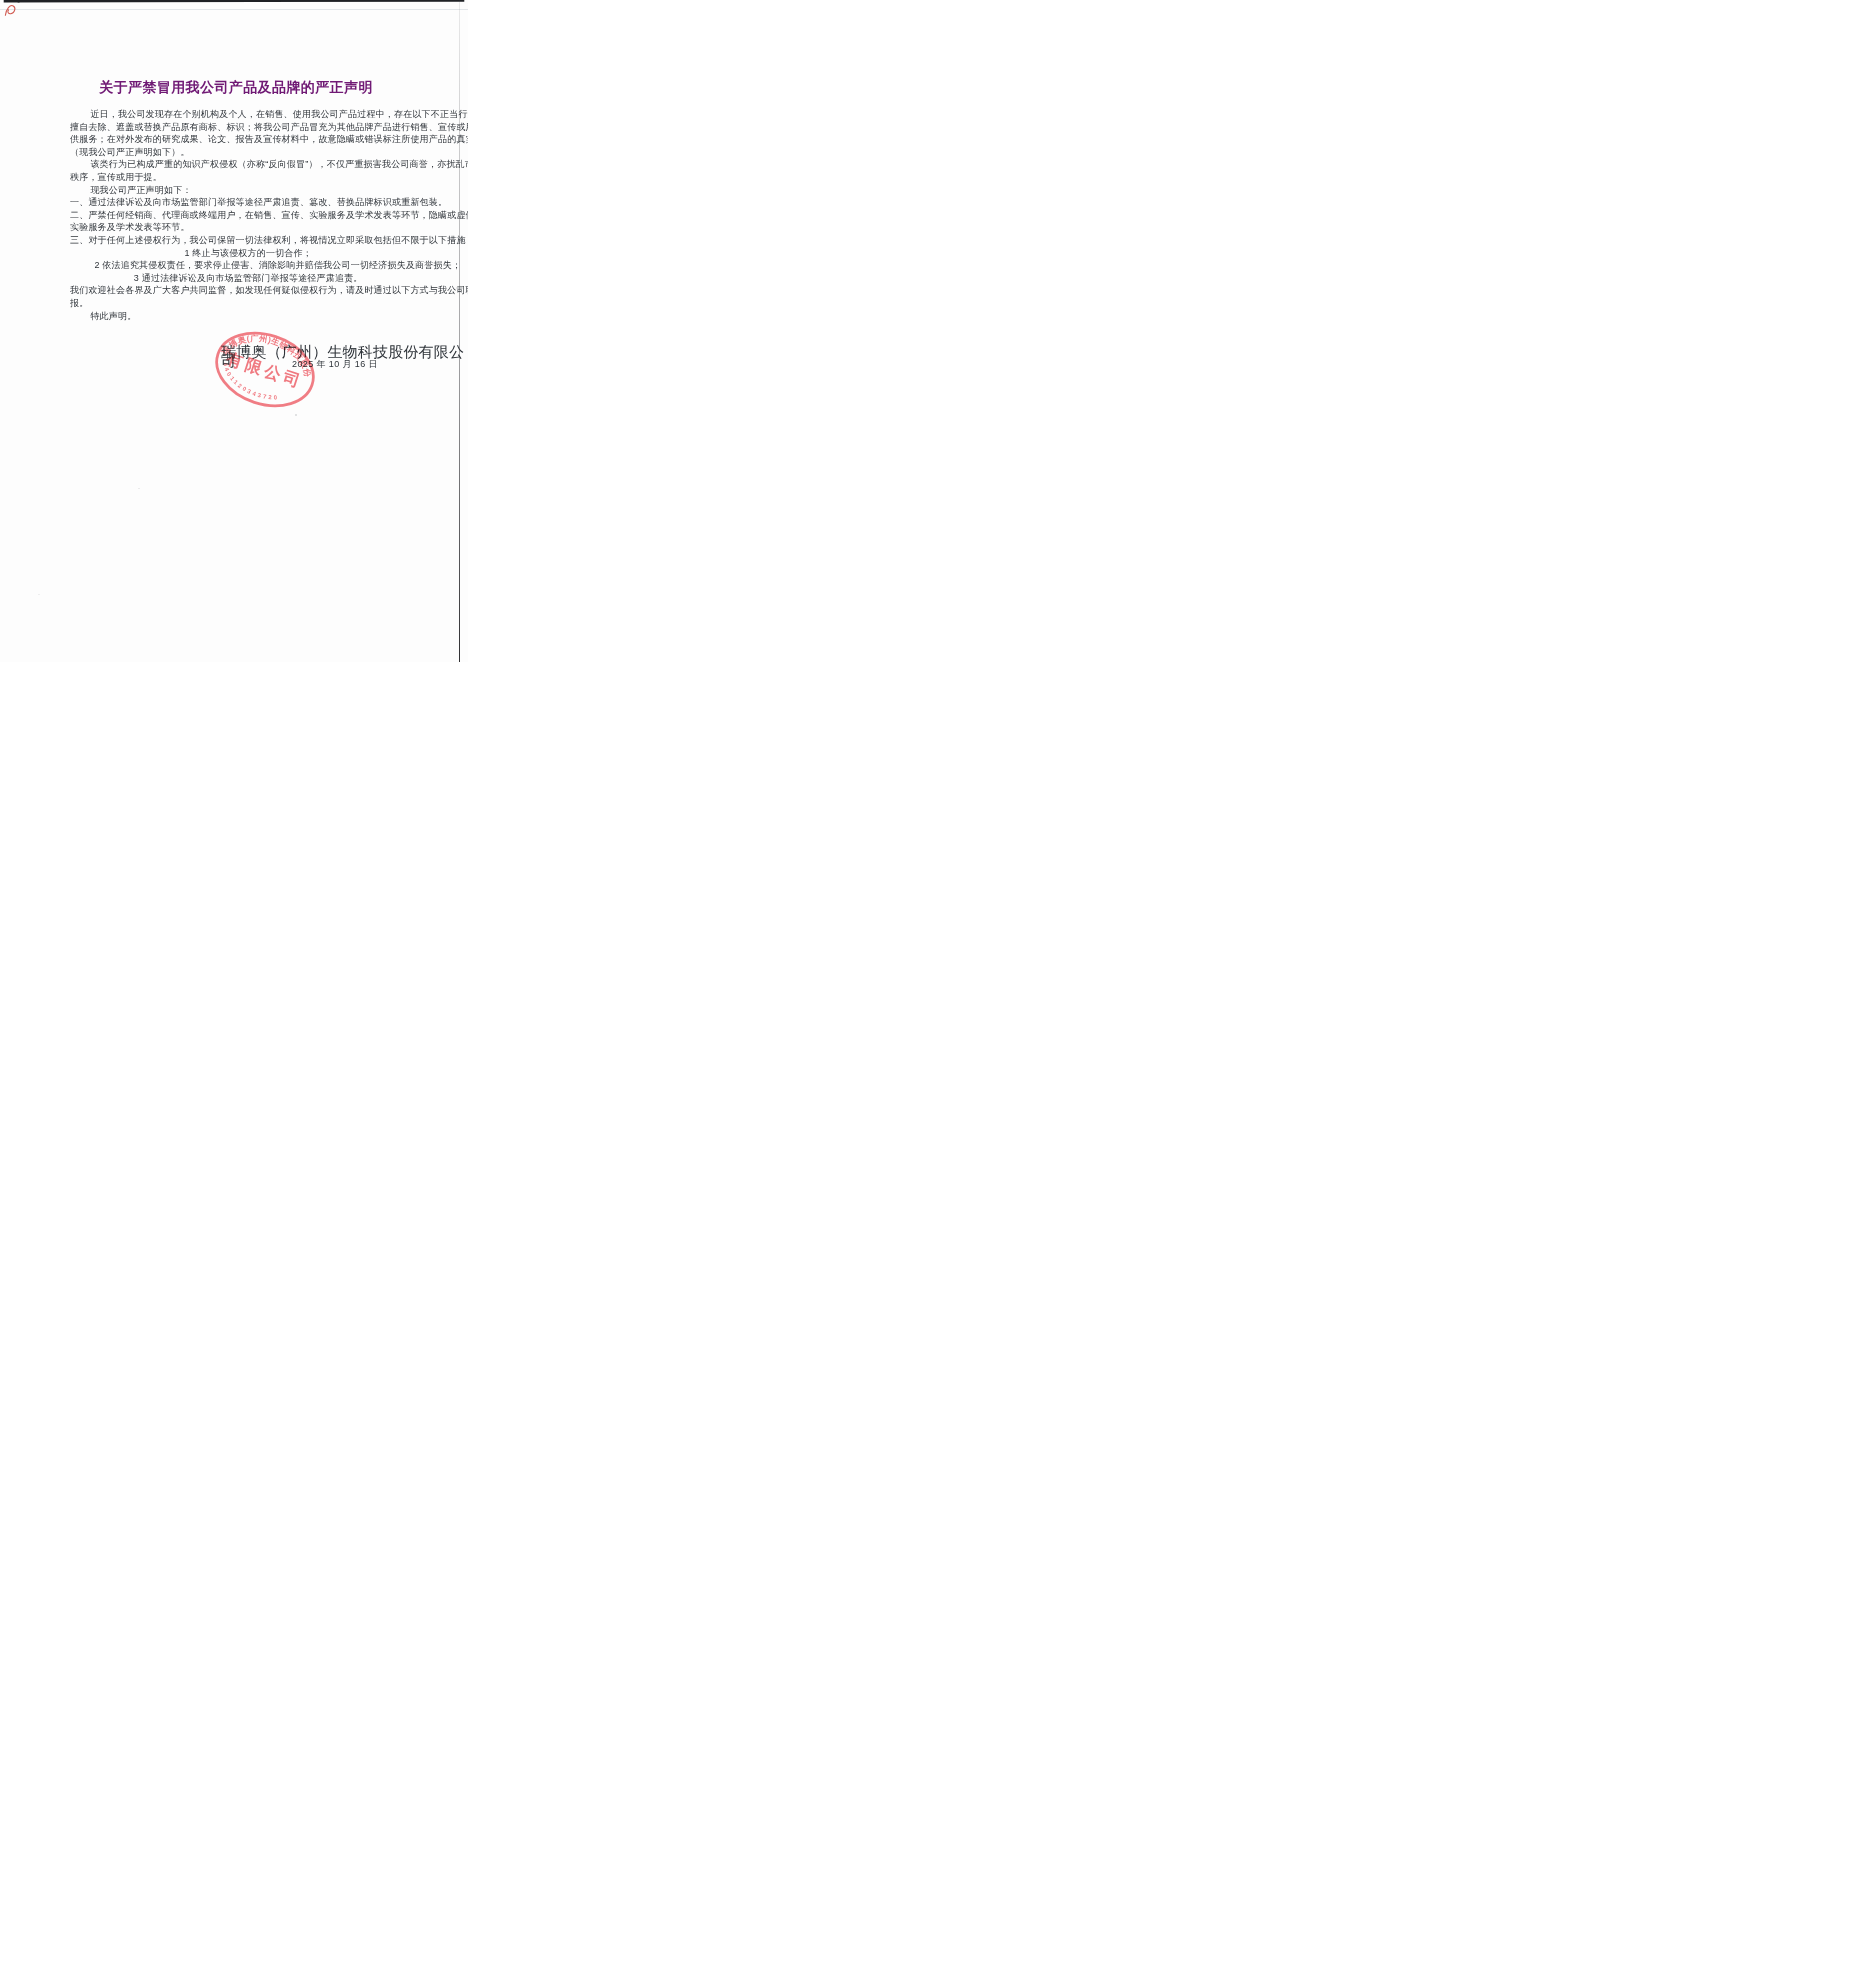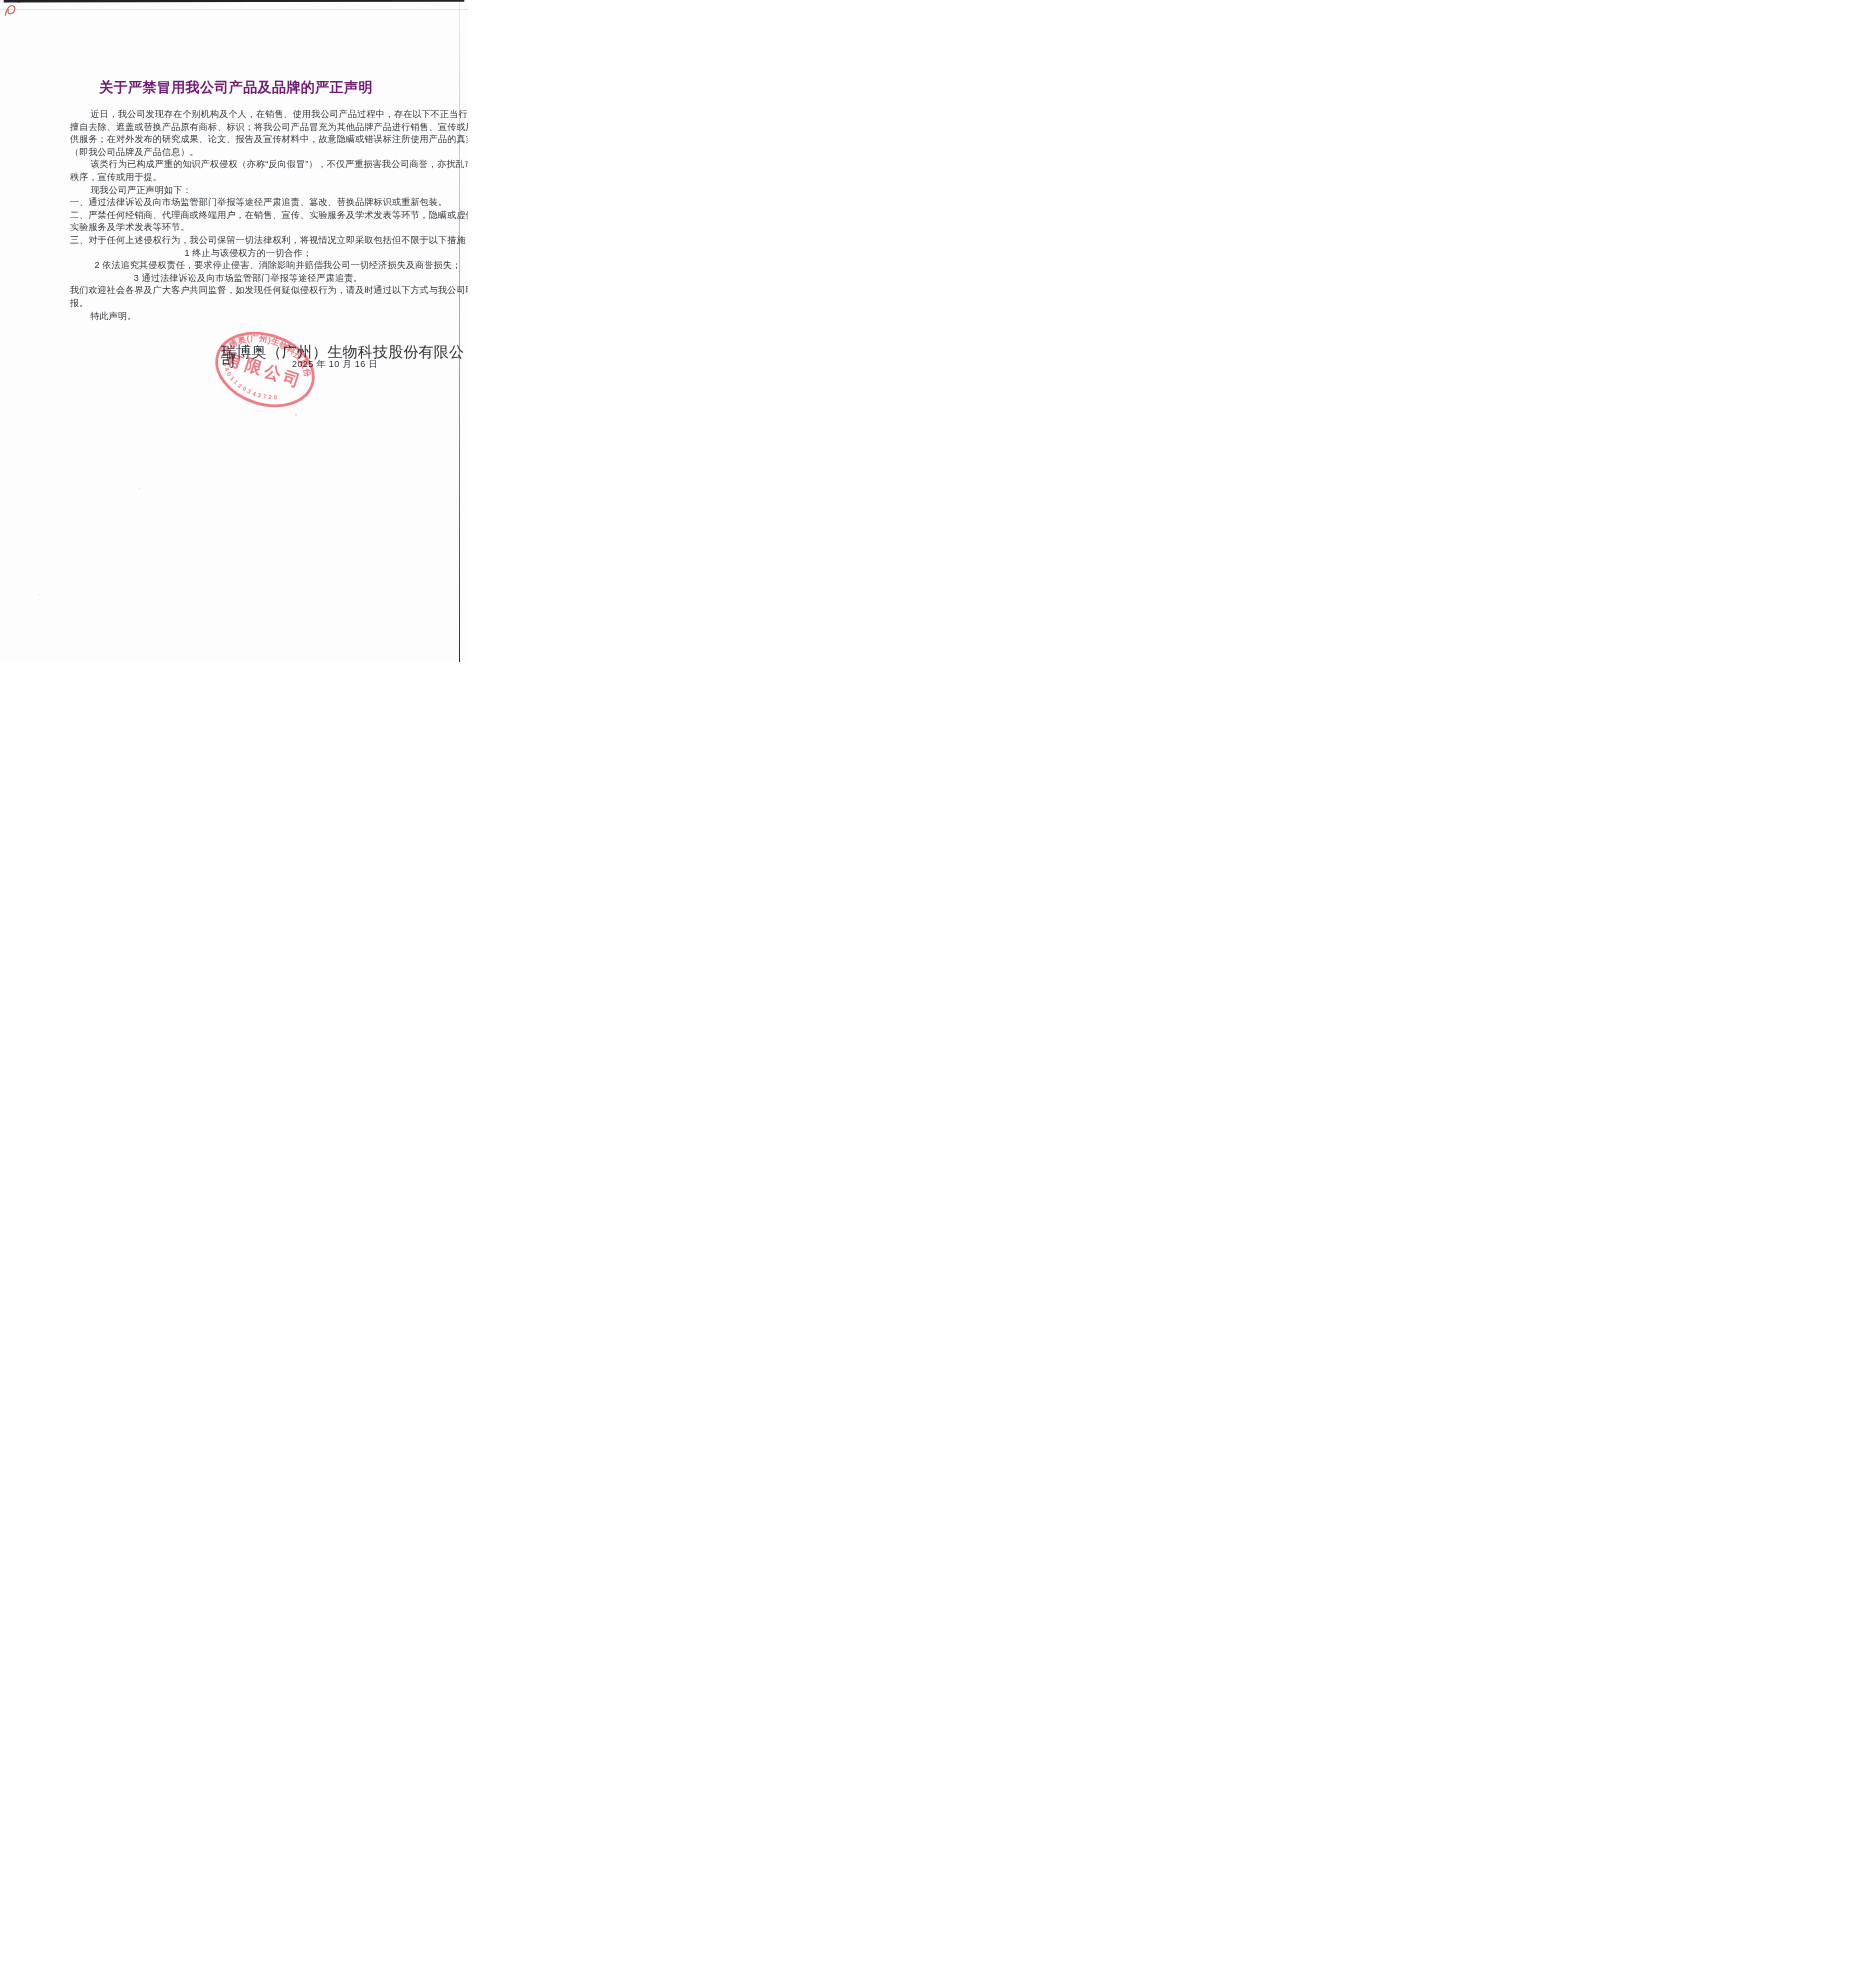--- a/index.html
+++ b/index.html
@@ -74,21 +74,21 @@
   <div class="speck" style="left:138px;top:488px;width:1.6px;height:1.2px;opacity:.6;"></div>
   <div class="speck" style="left:410px;top:113px;width:1.2px;height:1.2px;opacity:.5;"></div>
   <div class="speck" style="left:38px;top:594px;width:1.6px;height:1.2px;opacity:.5;"></div>
 
   <div class="title">关于严禁冒用我公司产品及品牌的严正声明</div>
 
   <div class="body-text" id="body-lines">
       <div class="line indent-first">近日，我公司发现存在个别机构及个人，在销售、使用我公司产品过程中，存在以下不正当行为：</div>
       <div class="line">擅自去除、遮盖或替换产品原有商标、标识；将我公司产品冒充为其他品牌产品进行销售、宣传或用于提</div>
       <div class="line">供服务；在对外发布的研究成果、论文、报告及宣传材料中，故意隐瞒或错误标注所使用产品的真实来源</div>
-      <div class="line">（即我公司品牌及产品信息）。</div>
+      <div class="line">（现我公司严正声明如下）。</div>
       <div class="line indent-first">该类行为已构成严重的知识产权侵权（亦称“反向假冒”），不仅严重损害我公司商誉，亦扰乱市场</div>
       <div class="line">秩序，宣传或用于提。</div>
       <div class="line indent-first">现我公司严正声明如下：</div>
       <div class="line">一、通过法律诉讼及向市场监管部门举报等途径严肃追责、篡改、替换品牌标识或重新包装。</div>
       <div class="line">二、严禁任何经销商、代理商或终端用户，在销售、宣传、实验服务及学术发表等环节，隐瞒或虚假标注</div>
       <div class="line">实验服务及学术发表等环节。</div>
       <div class="line">三、对于任何上述侵权行为，我公司保留一切法律权利，将视情况立即采取包括但不限于以下措施：</div>
       <div class="line indent-num">1  终止与该侵权方的一切合作；</div>
       <div class="line indent-num">2  依法追究其侵权责任，要求停止侵害、消除影响并赔偿我公司一切经济损失及商誉损失；</div>
       <div class="line indent-num">3  通过法律诉讼及向市场监管部门举报等途径严肃追责。</div>

